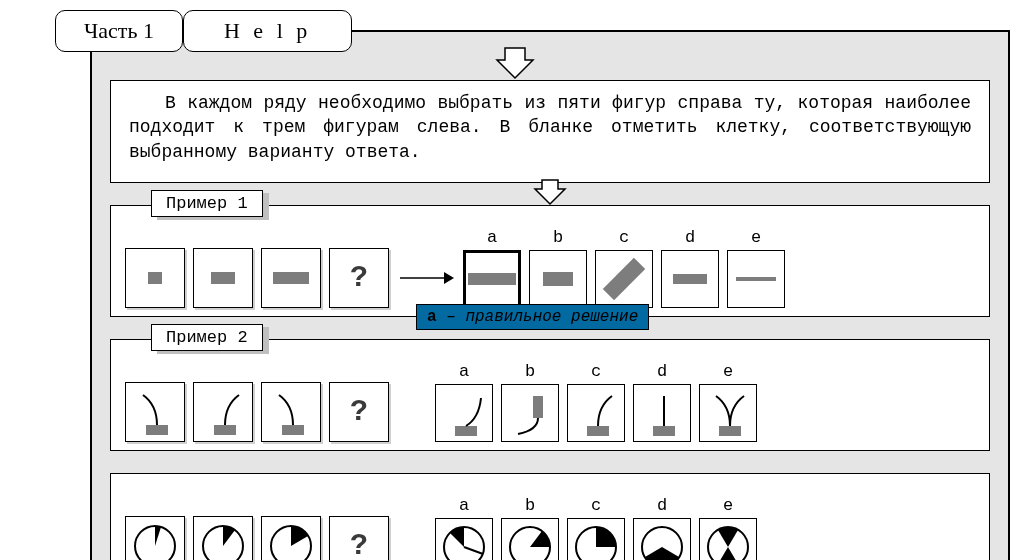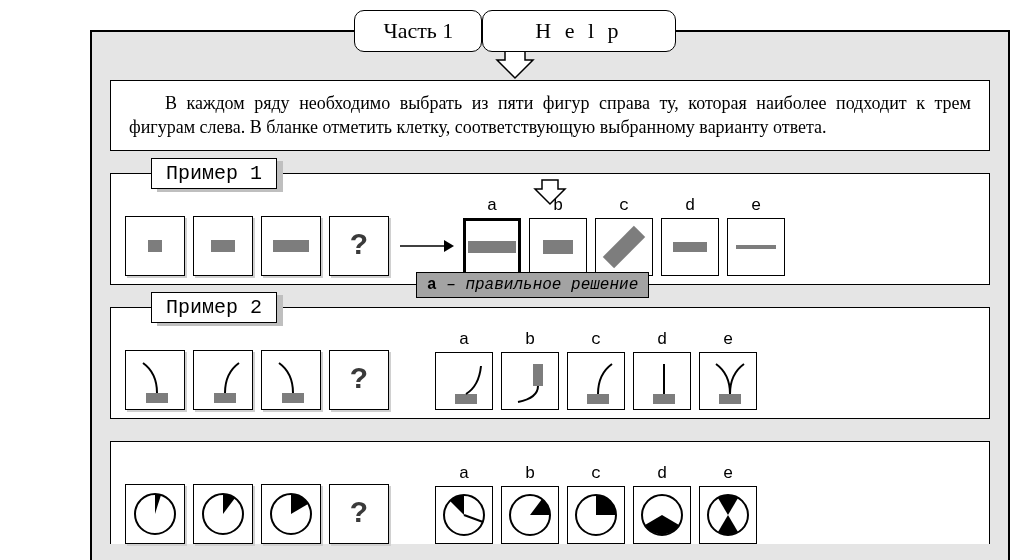--- a/index.html
+++ b/index.html
@@ -22,68 +22,68 @@
     border-bottom: none;
     background: #e5e5e5;
   }
   .top-tabs {
     position: absolute;
     top: 10px;
     left: 0;
     right: 0;
     height: 42px;
     display: flex;
-    justify-content: center;
+    justify-content: flex-start;
     padding: 0 55px;
     z-index: 5;
   }
   .tab {
     background: #fff;
     border: 1.5px solid #000;
     border-radius: 10px;
     padding: 6px 28px;
     font-size: 22px;
     line-height: 1;
     display: flex;
     align-items: center;
   }
-  .tab.help { letter-spacing: 4px; padding: 6px 52px; }
+  .tab.help { letter-spacing: 4px; padding: 6px 40px; }
   .content {
     position: absolute;
     left: 110px;
     right: 40px;
     top: 80px;
     bottom: 0;
   }
   .instruction-box {
     border: 1.5px solid #000;
     background: #fff;
-    padding: 10px 18px 10px 18px;
-    font-family: Liberation Serif, serif;
+    padding: 10px 18px 18px 18px;
+    font-family: Liberation Mono, monospace;
     font-size: 18px;
     line-height: 1.35;
     text-align: justify;
     text-indent: 2em;
   }
   .example-block {
     border: 1.5px solid #000;
     background: #fff;
     margin-top: 22px;
     position: relative;
     padding: 22px 14px 8px 14px;
   }
   .example-label {
     position: absolute;
     top: -16px;
     left: 40px;
     background: #fff;
     border: 1.5px solid #000;
     padding: 3px 14px;
     font-family: "Courier New", monospace;
-    font-size: 20px;
+    font-size: 17px;
     box-shadow: 6px 3px 0 0 #bfbfbf;
   }
   .row {
     display: flex;
     align-items: flex-end;
     gap: 8px;
   }
   .cell {
     width: 60px;
     height: 60px;
@@ -107,21 +107,21 @@
     align-items:center;
     justify-content:center;
     position:relative;
     flex-shrink:0;
   }
   .gap { width: 30px; flex-shrink:0; }
   .ans-label {
     position:absolute;
     left: 305px;
     bottom: -14px;
-    background:#a3a3a3;
+    background:#0369a1;
     border:1.5px solid #000;
     padding: 3px 10px;
     font-family:"Courier New",monospace;
     font-size:16px;
     font-style: italic;
     white-space:nowrap;
   }
   .ans-label b { font-style:normal; font-weight:bold; }
   .pointer-down {
     position:absolute;

